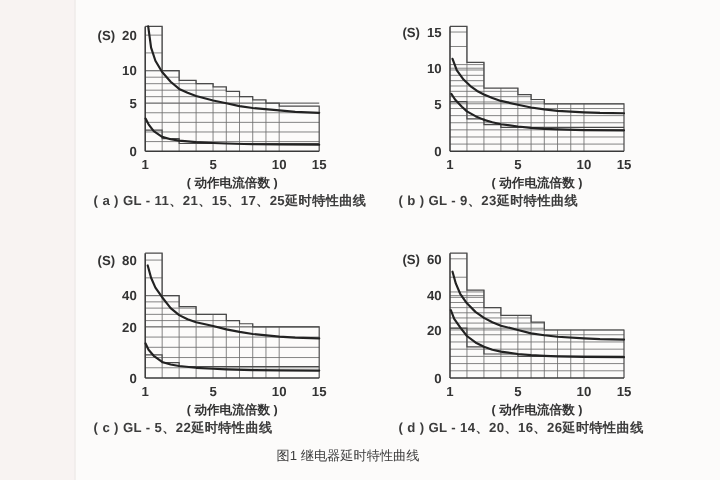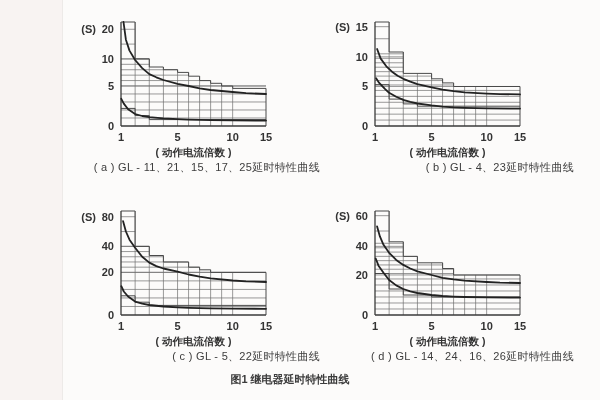--- a/index.html
+++ b/index.html
@@ -16,26 +16,26 @@
   .charts-grid{
     position:absolute;left:66px;top:8px;
     display:grid;
     grid-template-columns:254px 254px;
     grid-template-rows:189px 189px;
   }
   figure.chart-panel{margin:0;padding:0;}
   figure.chart-panel svg{display:block;}
   figcaption{
     margin-top:2px;padding-left:12px;
-    font-size:11px;font-weight:400;color:#3c3c3c;
-    letter-spacing:0.3px;white-space:nowrap;text-align:right;
+    font-size:11px;font-weight:700;color:#3c3c3c;
+    letter-spacing:0.3px;white-space:nowrap;
   }
   .figure-caption{
     position:absolute;top:372px;left:0;width:580px;
-    text-align:center;font-size:11px;font-weight:700;color:#3c3c3c;
+    text-align:center;font-size:11px;font-weight:400;color:#3c3c3c;
   }
   .grid{stroke:#6e6e6e;stroke-width:0.7;}
   .stair{stroke:#4a4a4a;stroke-width:1;}
   .axis{stroke:#3a3a3a;stroke-width:1.3;}
   .curve{stroke:#222;stroke-width:1.8;stroke-linecap:round;stroke-linejoin:round;}
   text{font-family:"Liberation Sans","DejaVu Sans",sans-serif;}
   .tick{font-size:11px;font-weight:bold;fill:#333;}
   .xlab{font-size:10.5px;font-weight:600;fill:#333;}
 </style>
 </head>
@@ -133,21 +133,21 @@
         <text x="48" y="82.47999999999999" text-anchor="end" class="tick">5</text>
         <text x="48" y="52.84" text-anchor="end" class="tick">10</text>
         <text x="48" y="22.680000000000007" text-anchor="end" class="tick">15</text>
         <text x="55" y="133" text-anchor="middle" class="tick">1</text>
         <text x="111.55000000000001" y="133" text-anchor="middle" class="tick">5</text>
         <text x="166.65" y="133" text-anchor="middle" class="tick">10</text>
         <text x="200" y="133" text-anchor="middle" class="tick">15</text>
         <text x="30" y="22.680000000000007" text-anchor="end" class="tick">(S)</text>
         <text x="127.5" y="148" text-anchor="middle" class="xlab">( 动作电流倍数 )</text>
       </svg>
-    <figcaption>( b ) GL - 4、23延时特性曲线</figcaption>
+    <figcaption>( b ) GL - 9、23延时特性曲线</figcaption>
   </figure>
 
   <figure class="chart-panel">
     <svg width="248" height="150" viewBox="0 0 248 150">
         <g>
           <line x1="55" y1="109.47200000000001" x2="200" y2="109.47200000000001" class="grid"></line>
           <line x1="55" y1="100.944" x2="200" y2="100.944" class="grid"></line>
           <line x1="55" y1="92.416" x2="200" y2="92.416" class="grid"></line>
           <line x1="55" y1="83.888" x2="200" y2="83.888" class="grid"></line>
           <line x1="55" y1="75.36" x2="200" y2="75.36" class="grid"></line>
@@ -231,18 +231,18 @@
         <text x="48" y="81.96000000000001" text-anchor="end" class="tick">20</text>
         <text x="48" y="53.36" text-anchor="end" class="tick">40</text>
         <text x="48" y="22.680000000000007" text-anchor="end" class="tick">60</text>
         <text x="55" y="133" text-anchor="middle" class="tick">1</text>
         <text x="111.55000000000001" y="133" text-anchor="middle" class="tick">5</text>
         <text x="166.65" y="133" text-anchor="middle" class="tick">10</text>
         <text x="200" y="133" text-anchor="middle" class="tick">15</text>
         <text x="30" y="22.680000000000007" text-anchor="end" class="tick">(S)</text>
         <text x="127.5" y="148" text-anchor="middle" class="xlab">( 动作电流倍数 )</text>
       </svg>
-    <figcaption>( d ) GL - 14、24、16、26延时特性曲线</figcaption>
+    <figcaption>( d ) GL - 14、20、16、26延时特性曲线</figcaption>
   </figure>
 
 </div>
 
 <div class="figure-caption">图1 继电器延时特性曲线</div>
 
 </body></html>

